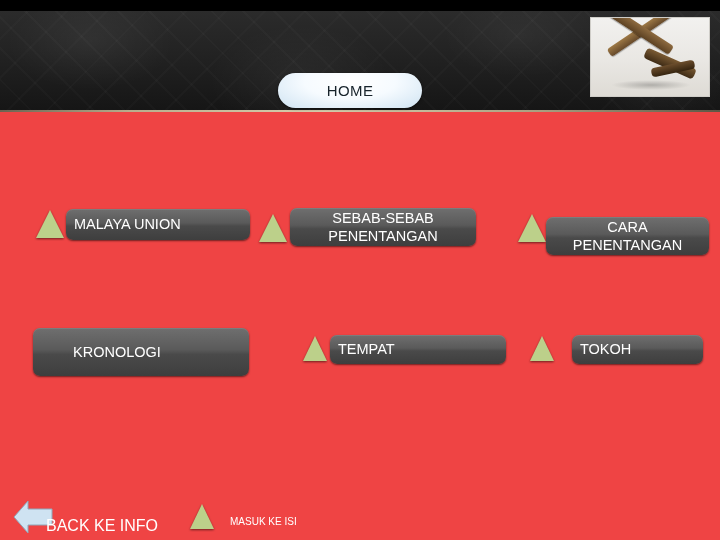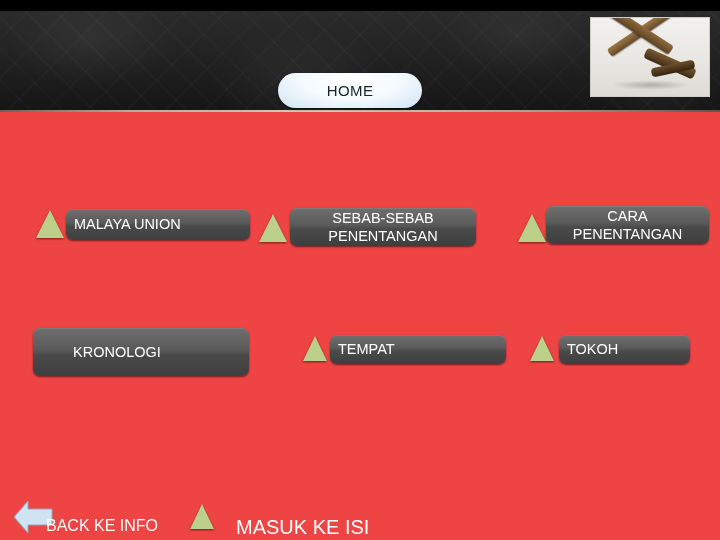--- a/index.html
+++ b/index.html
@@ -149,23 +149,23 @@
   .back-label {
     position: absolute;
     left: 46px; top: 505px;
     width: 130px;
     color: #ffffff;
     font-size: 16px;
     line-height: 1.25;
   }
   .masuk-label {
     position: absolute;
-    left: 236px; top: 505px;
+    left: 230px; top: 505px;
     color: #ffffff;
-    font-size: 20px;
+    font-size: 10px;
   }
 </style>
 </head>
 <body>
 
 <div id="slide">
 
   <div class="banner"></div>
   <div class="banner-rule"></div>
 
@@ -185,36 +185,36 @@
   <div class="nav-btn" style="left:66px; top:198px; width:184px; height:31px;">
     <span class="nav-label">MALAYA UNION</span>
   </div>
 
   <div class="tri" style="left:259px; top:203px;"></div>
   <div class="nav-btn" style="left:290px; top:197px; width:186px; height:38px;">
     <span class="nav-label">SEBAB-SEBAB PENENTANGAN</span>
   </div>
 
   <div class="tri" style="left:518px; top:203px;"></div>
-  <div class="nav-btn" style="left:546px; top:195px; width:163px; height:38px;">
+  <div class="nav-btn" style="left:546px; top:206px; width:163px; height:38px;">
     <span class="nav-label">CARA PENENTANGAN</span>
   </div>
 
   <div class="tri" style="left:37px; top:330px;"></div>
   <div class="nav-btn" style="left:33px; top:317px; width:216px; height:48px;padding-left:40px;">
     <span class="nav-label">KRONOLOGI</span>
   </div>
 
   <div class="tri small" style="left:303px; top:325px;"></div>
   <div class="nav-btn" style="left:330px; top:324px; width:176px; height:29px;">
     <span class="nav-label">TEMPAT</span>
   </div>
 
   <div class="tri small" style="left:530px; top:325px;"></div>
-  <div class="nav-btn" style="left:559px; top:324px; width:131px; height:29px;">
+  <div class="nav-btn" style="left:572px; top:324px; width:131px; height:29px;">
     <span class="nav-label">TOKOH</span>
   </div>
 
   <div class="back-arrow">
     <svg width="44" height="44" viewBox="0 0 44 44" aria-hidden="true">
       <polygon points="2,24 16,8 16,16 40,16 40,32 16,32 16,40" fill="#cfe3f2" stroke="#8fa8bb" stroke-width="1"></polygon>
     </svg>
   </div>
   <div class="back-label">BACK KE INFO</div>
 

